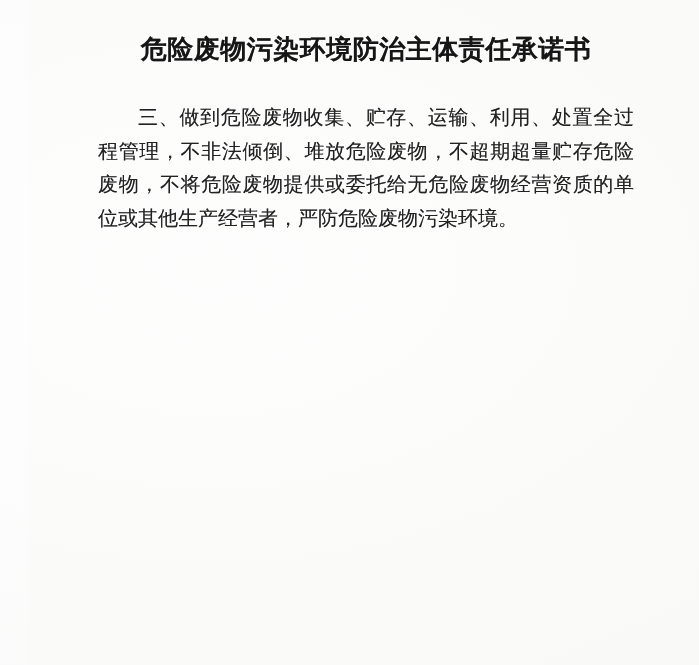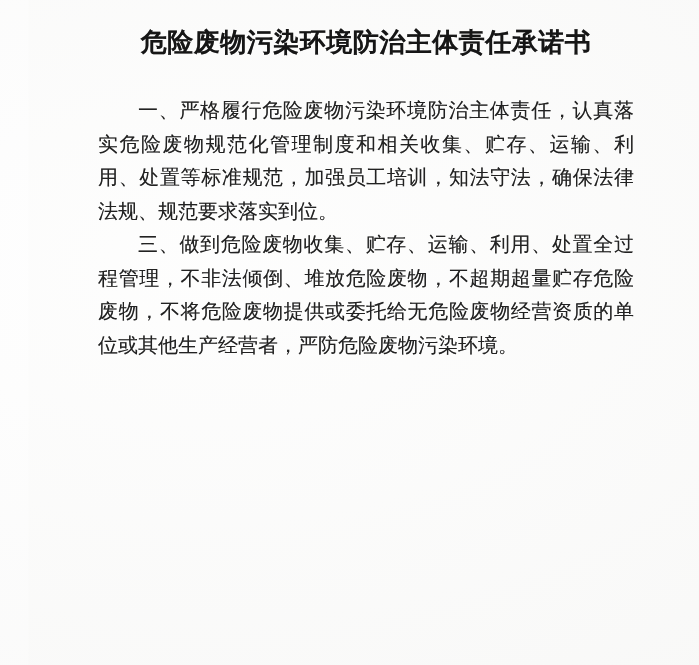--- a/index.html
+++ b/index.html
@@ -16,21 +16,21 @@
     background-color: #fbfbfa;
     font-family: "Liberation Serif", "DejaVu Serif", serif;
     color: #212121;
   }
   .page {
     position: relative;
     width: 699px;
     height: 665px;
   }
   .doc-title {
-    margin: 9px 0 0 98px;
+    margin: 16px 0 0 98px;
     padding-top: 15px;
     width: 536px;
     font-size: 26px;
     line-height: 37px;
     font-weight: bold;
     text-align: center;
     letter-spacing: 0.5px;
     color: #161616;
     text-shadow: 0 0 0.5px rgba(20,20,20,0.55);
   }
@@ -49,16 +49,15 @@
     padding: 0;
     text-indent: 2em;
   }
 </style>
 </head>
 <body>
 
 <div class="page">
   <h1 class="doc-title">危险废物污染环境防治主体责任承诺书</h1>
   <div class="doc-body">
-    <p>一、严格履行危险废物污染环境防治主体责任，认真落实危险废物规范化管理制度和相关收集、贮存、运输、利用、处置等标准规范，加强员工培训，知法守法，确保法律法规、规范要求落实到位。</p>
     <p>三、做到危险废物收集、贮存、运输、利用、处置全过程管理，不非法倾倒、堆放危险废物，不超期超量贮存危险废物，不将危险废物提供或委托给无危险废物经营资质的单位或其他生产经营者，严防危险废物污染环境。</p>
   </div>
 </div>
 
 </body></html>

